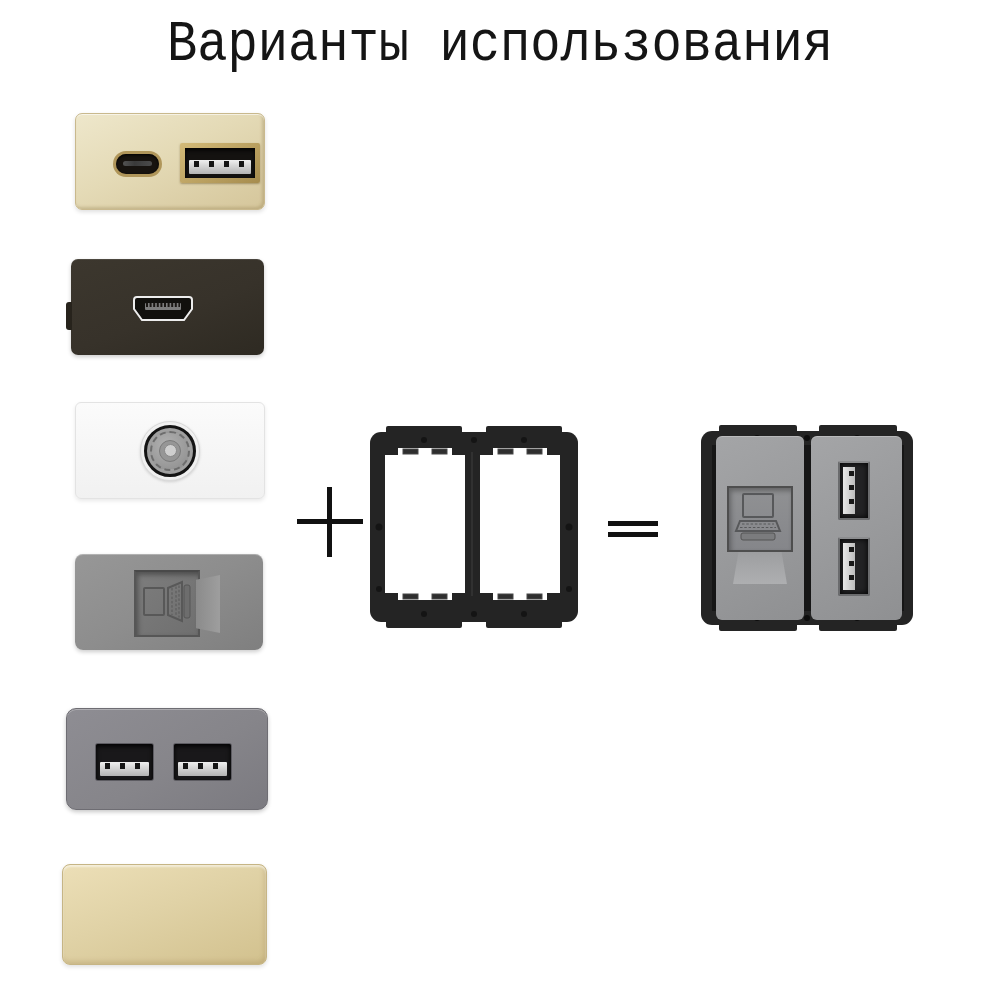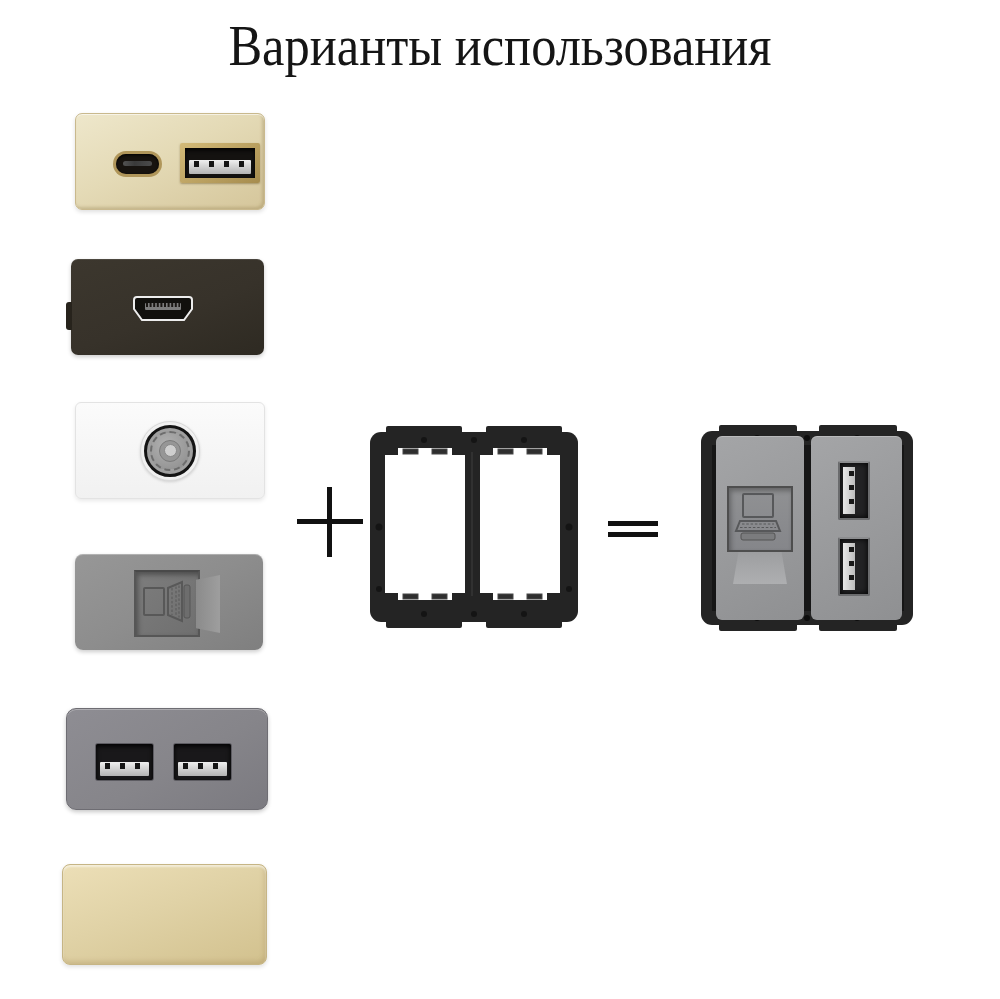--- a/index.html
+++ b/index.html
@@ -1,19 +1,19 @@
 <!DOCTYPE html>
 <html style="--title: #151515; --operator: #111111; --background: #ffffff; --champagne-light: #eee7cb; --champagne-dark: #d5c69b; --gold-trim: #b0965a; --hdmi-plate: #37322a; --white-plate: #f8f8f8; --gray-plate: #8d8d8d; --graphite-plate: #86858a; --blank-light: #ecdfb7; --blank-dark: #d2c18e; --frame-black: #242424; --result-module-light: #a4a5a7; --result-module-dark: #8f9092;"><head>
 <meta charset="utf-8">
 <style>
   html,body{margin:0;padding:0;}
   .canvas{
     position:relative;width:1000px;height:999px;overflow:hidden;
     background:var(--background,#ffffff);
-    font-family:Liberation Serif, serif;
+    font-family:Liberation Mono, monospace;
   }
   .title{
     position:absolute;left:0;top:12px;width:100%;text-align:center;
     font-size:58px;font-weight:400;color:var(--title,#151515);
     transform:scaleX(.87);letter-spacing:0;
   }
 
   
   .module{position:absolute;border-radius:7px;box-shadow:0 2px 4px rgba(0,0,0,.13);}
 

